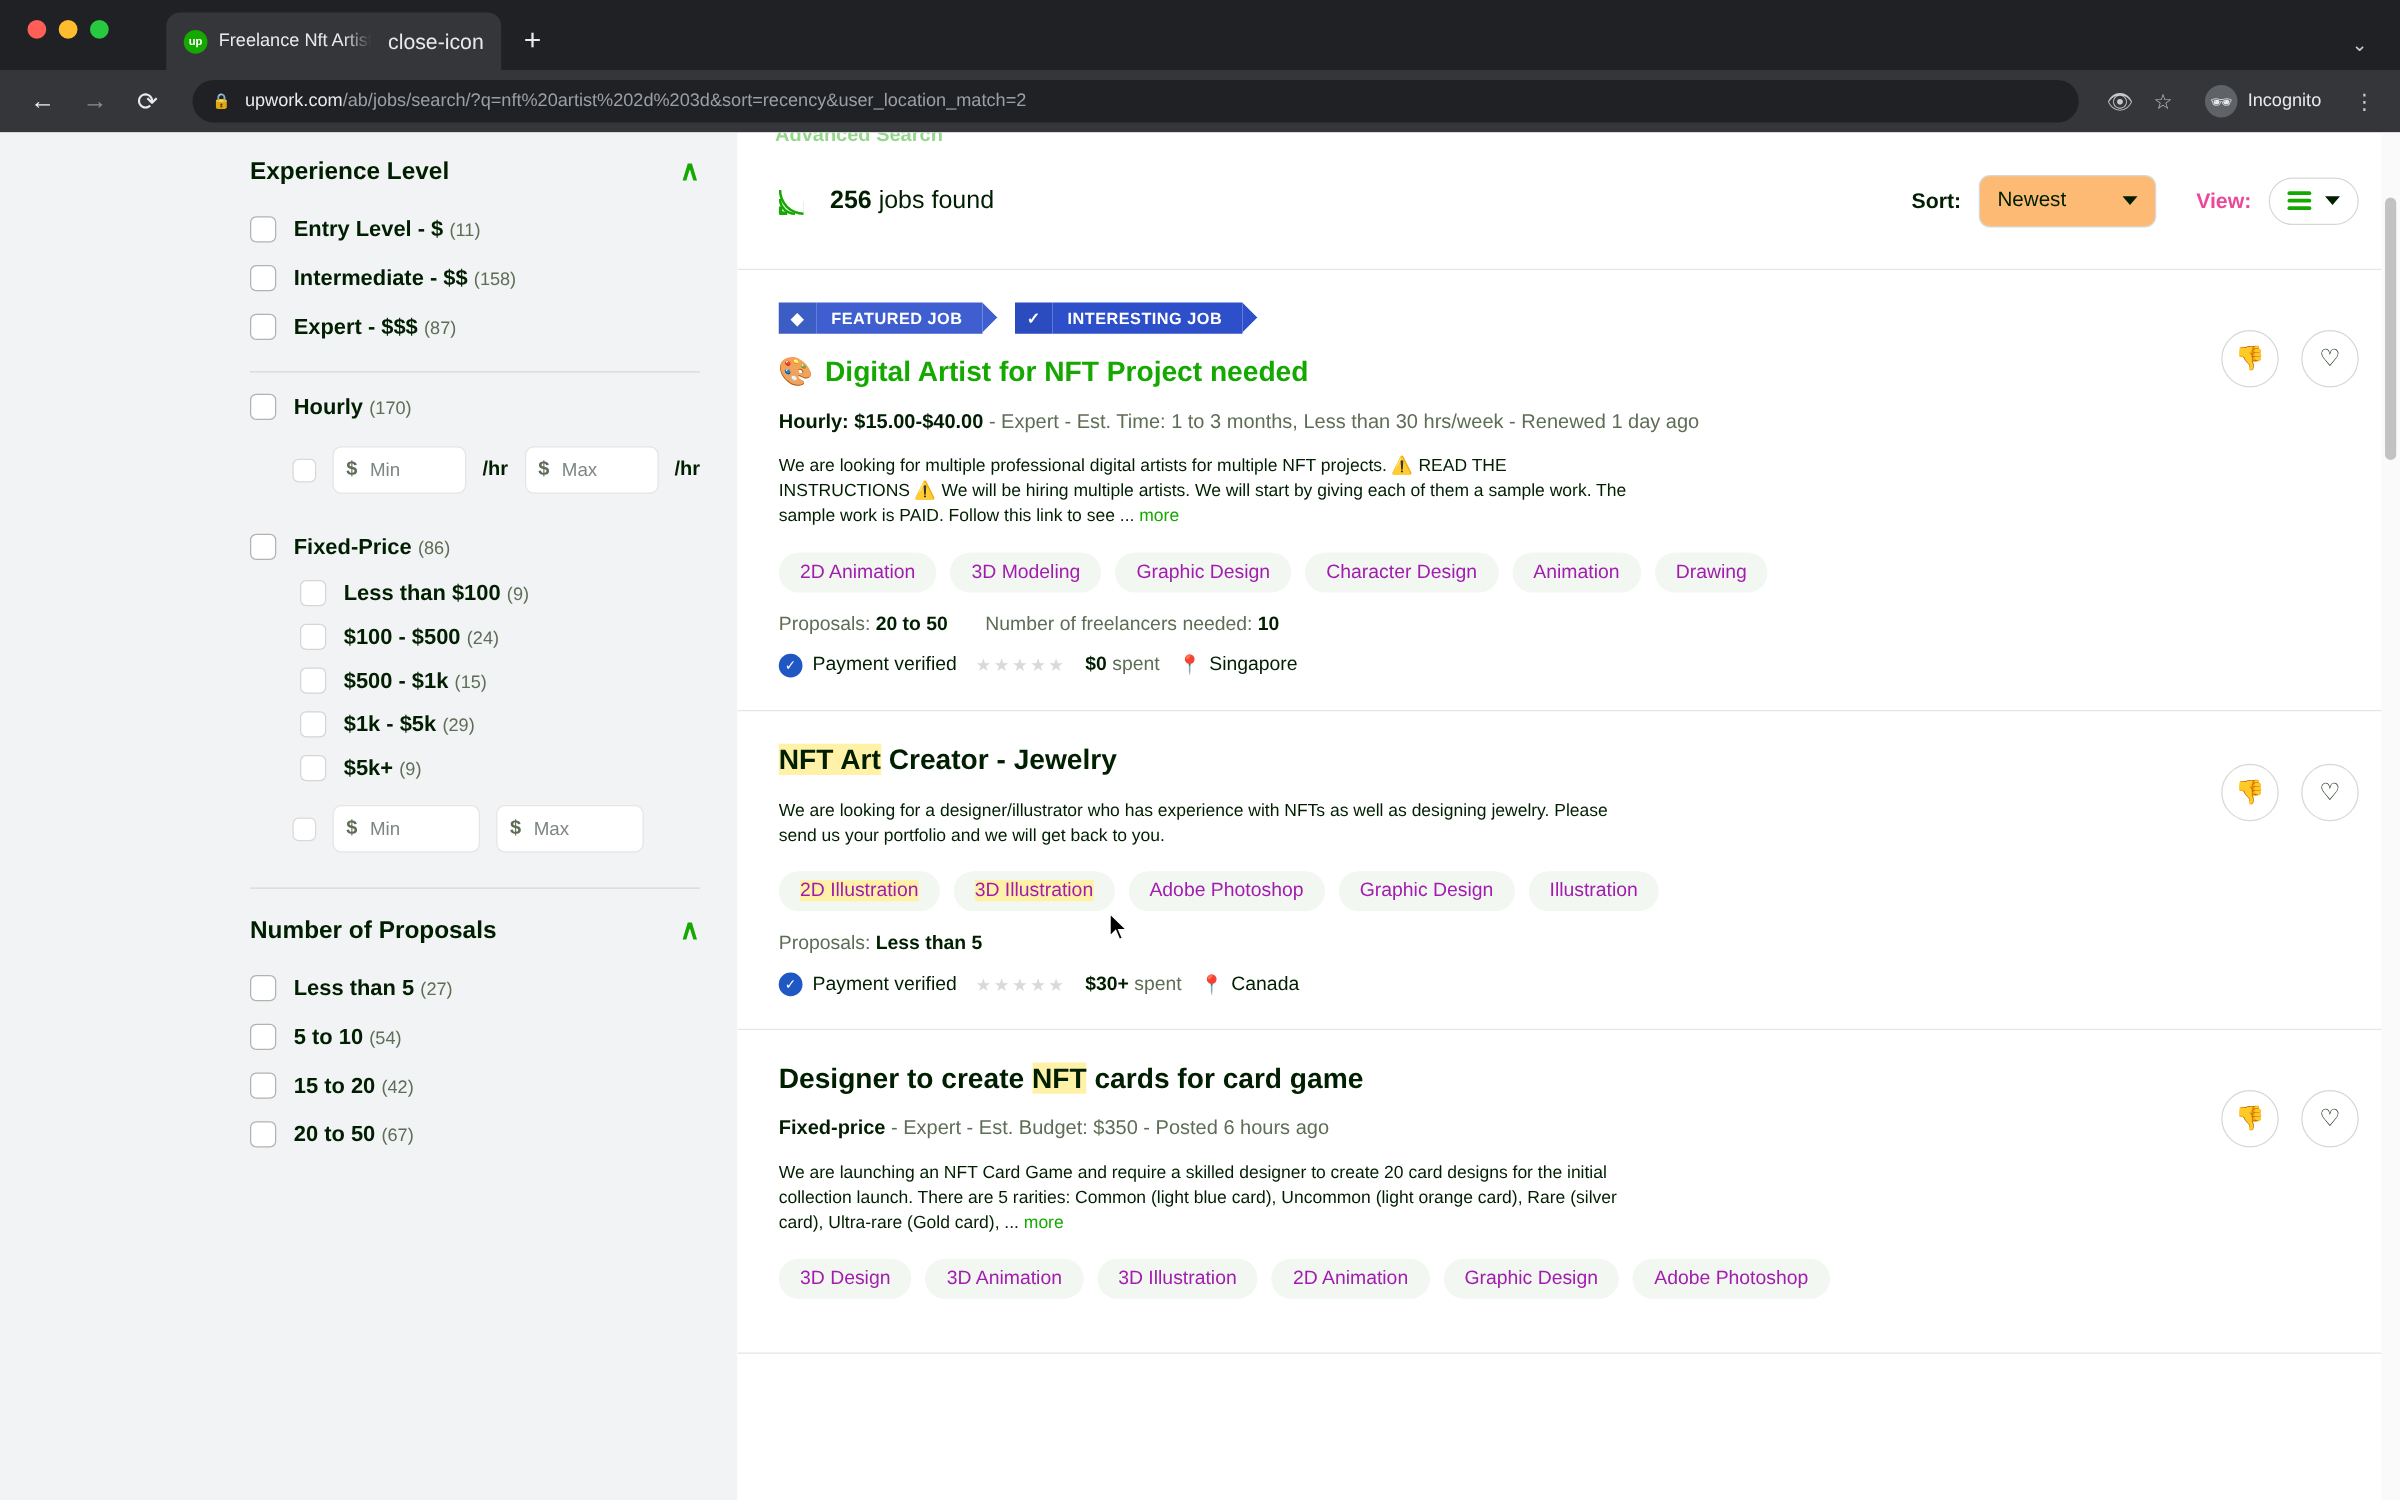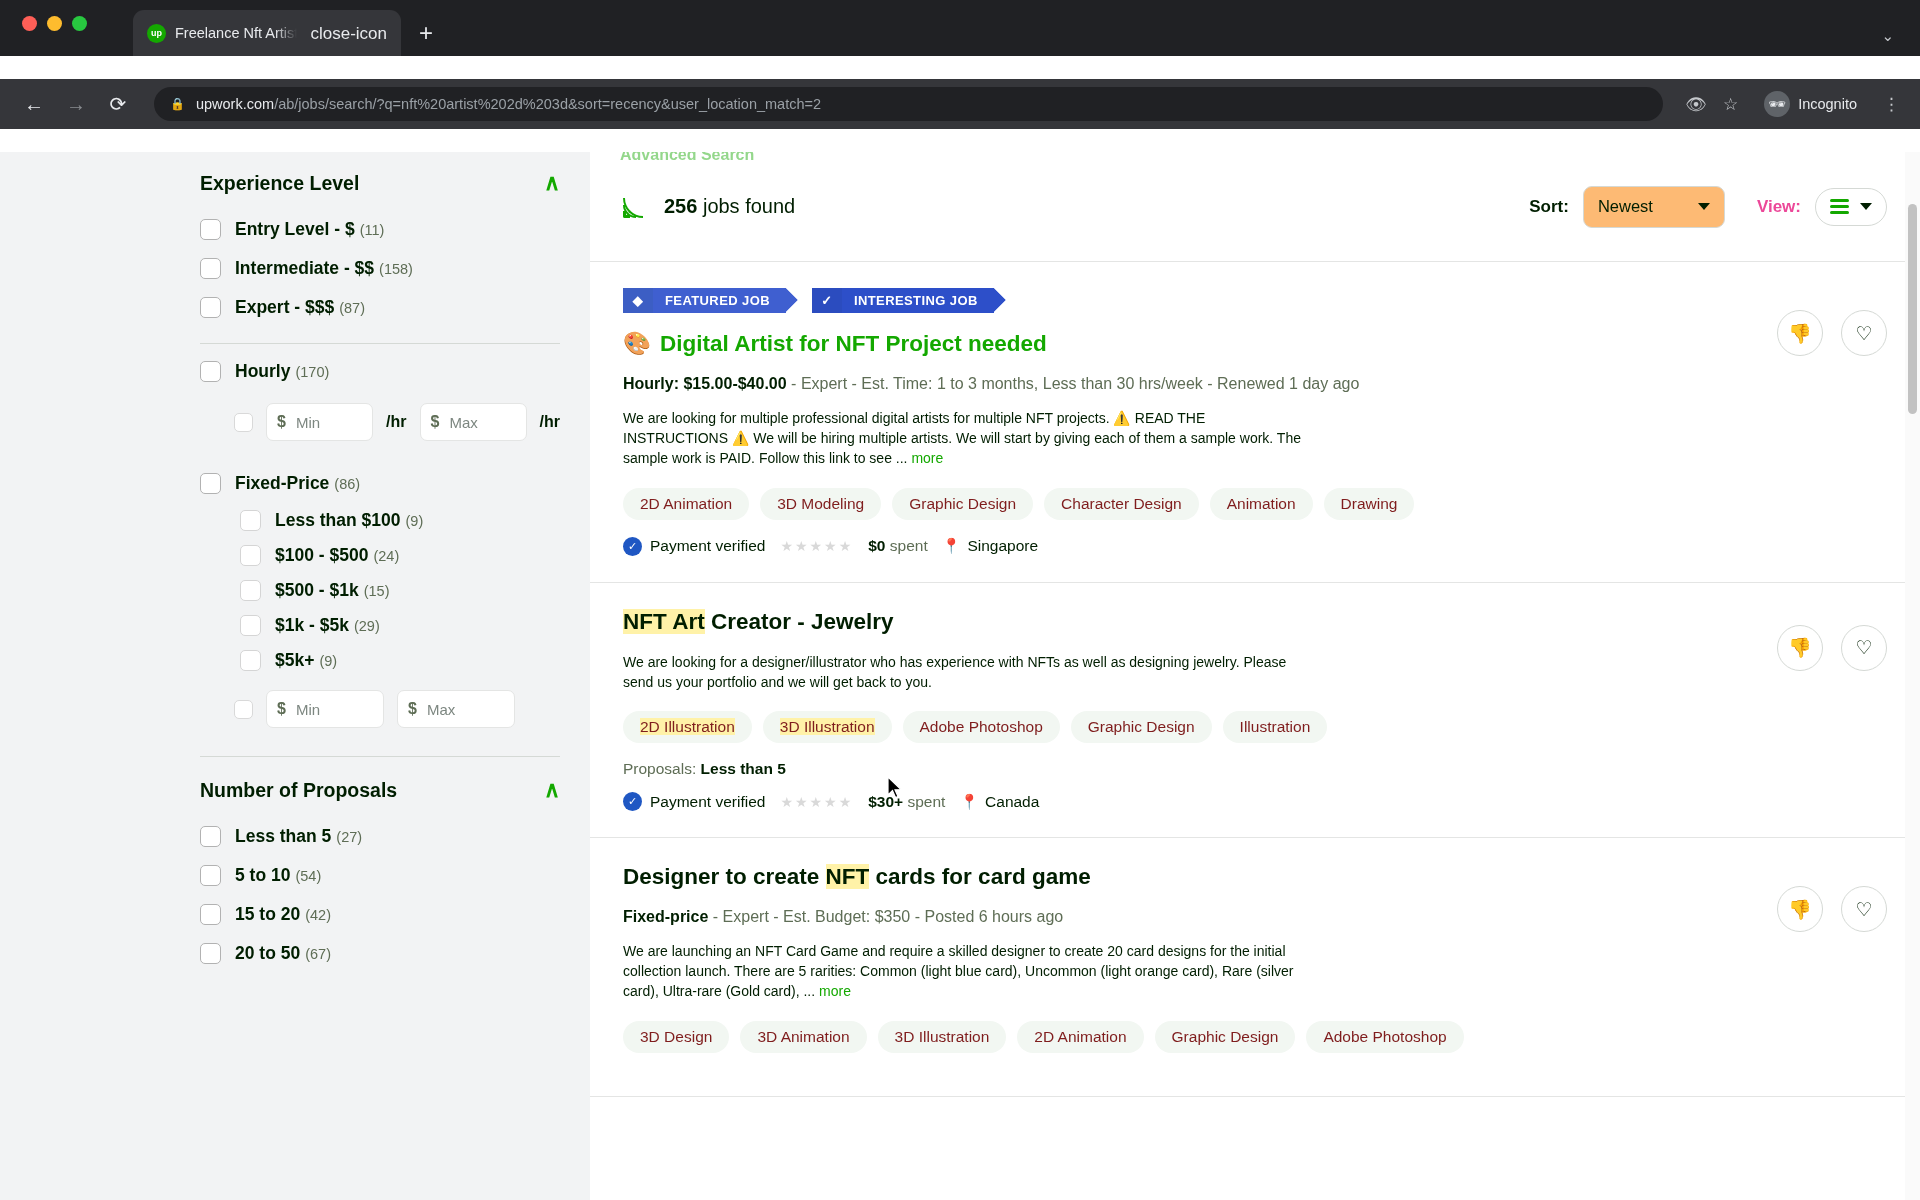--- a/index.html
+++ b/index.html
@@ -4,21 +4,21 @@
 <style>
   * { box-sizing: border-box; margin: 0; padding: 0; }
   html, body {
     width: 1920px; height: 1200px;
     font-family: "Liberation Sans", sans-serif;
     background: #ffffff;
     overflow: hidden;
   }
 
   
-  .browser { width: 1920px; height: 1200px; display: flex; flex-direction: column; gap: 23px; }
+  .browser { width: 1920px; height: 1200px; display: flex; flex-direction: column; }
 
   .tabstrip {
     height: 56px; background: #202124; display: flex; align-items: flex-end;
     padding-left: 18px; position: relative;
   }
   .traffic { display: flex; align-items: center; gap: 10px; position: absolute; left: 22px; top: 16px; }
   .dot { width: 15px; height: 15px; border-radius: 50%; }
   .dot.red { background: #ff5f57; }
   .dot.yellow { background: #febc2e; }
   .dot.green { background: #28c840; }
@@ -169,21 +169,21 @@
     font-size: 22.5px; font-weight: bold; color: #001e00; margin-bottom: 18px;
     display: flex; align-items: center; gap: 9px; cursor: pointer;
   }
   .job-title.green { color: #14a800; }
   .hl { background: #fff2a8; }
   .meta { font-size: 16px; color: #5e6d55; margin-bottom: 16px; }
   .meta b { color: #001e00; font-weight: bold; }
   .desc { font-size: 14px; color: #001e00; line-height: 1.42; margin-bottom: 19px; max-width: 690px; }
   .more { color: #14a800; cursor: pointer; }
   .tags { display: flex; flex-wrap: wrap; gap: 11px; margin-bottom: 17px; }
-  .tag { background: #f2f7f2; border-radius: 16px; padding: 7px 17px; font-size: 15.5px; color: #7f1d1d; cursor: pointer; }
+  .tag { background: #f2f7f2; border-radius: 16px; padding: 7px 17px; font-size: 15.5px; color: #a21caf; cursor: pointer; }
   .tag.hlbg { background: #f2f7f2; }
   .tag .hl { background: #fff2a8; }
   .proposals { font-size: 15.5px; color: #5e6d55; margin-bottom: 14px; display: flex; gap: 30px; }
   .proposals b { color: #001e00; font-weight: bold; }
   .footer-row { display: flex; align-items: center; gap: 15px; font-size: 15.5px; color: #5e6d55; }
   .verified { display: flex; align-items: center; gap: 8px; color: #001e00; }
   .vbadge {
     width: 19px; height: 19px; border-radius: 50%; background: #1f57c3; color: #fff;
     font-size: 11px; display: flex; align-items: center; justify-content: center;
   }
@@ -412,20 +412,24 @@
             <span class="more">more</span>
           </p>
           <div class="tags">
             <span class="tag">2D Animation</span>
             <span class="tag">3D Modeling</span>
             <span class="tag">Graphic Design</span>
             <span class="tag">Character Design</span>
             <span class="tag">Animation</span>
             <span class="tag">Drawing</span>
           </div>
+          <div class="proposals">
+            <span><span>Proposals: </span><b>20 to 50</b></span>
+            <span><span>Number of freelancers needed: </span><b>10</b></span>
+          </div>
           <div class="footer-row">
             <span class="verified">
               <span class="vbadge">✓</span>
               <span>Payment verified</span>
             </span>
             <span class="stars">★★★★★</span>
             <span class="spent"><b>$0</b><span> spent</span></span>
             <span class="loc">
               <span class="pin">📍</span>
               <span>Singapore</span>

